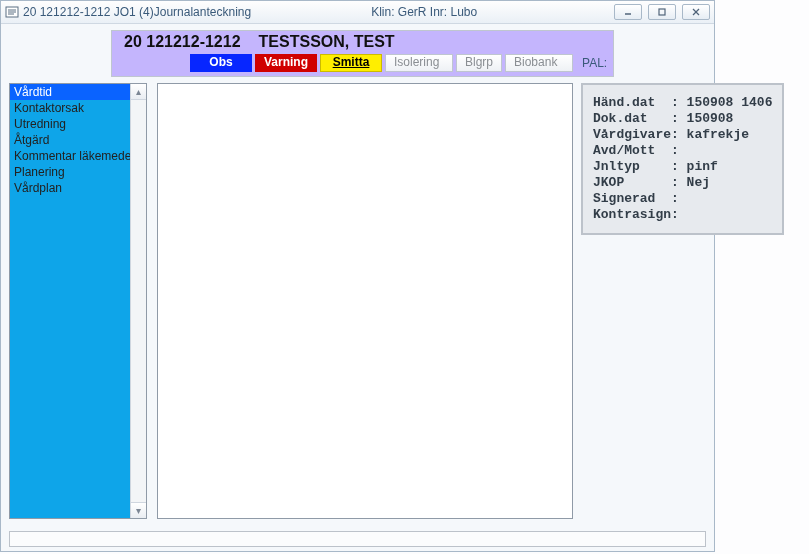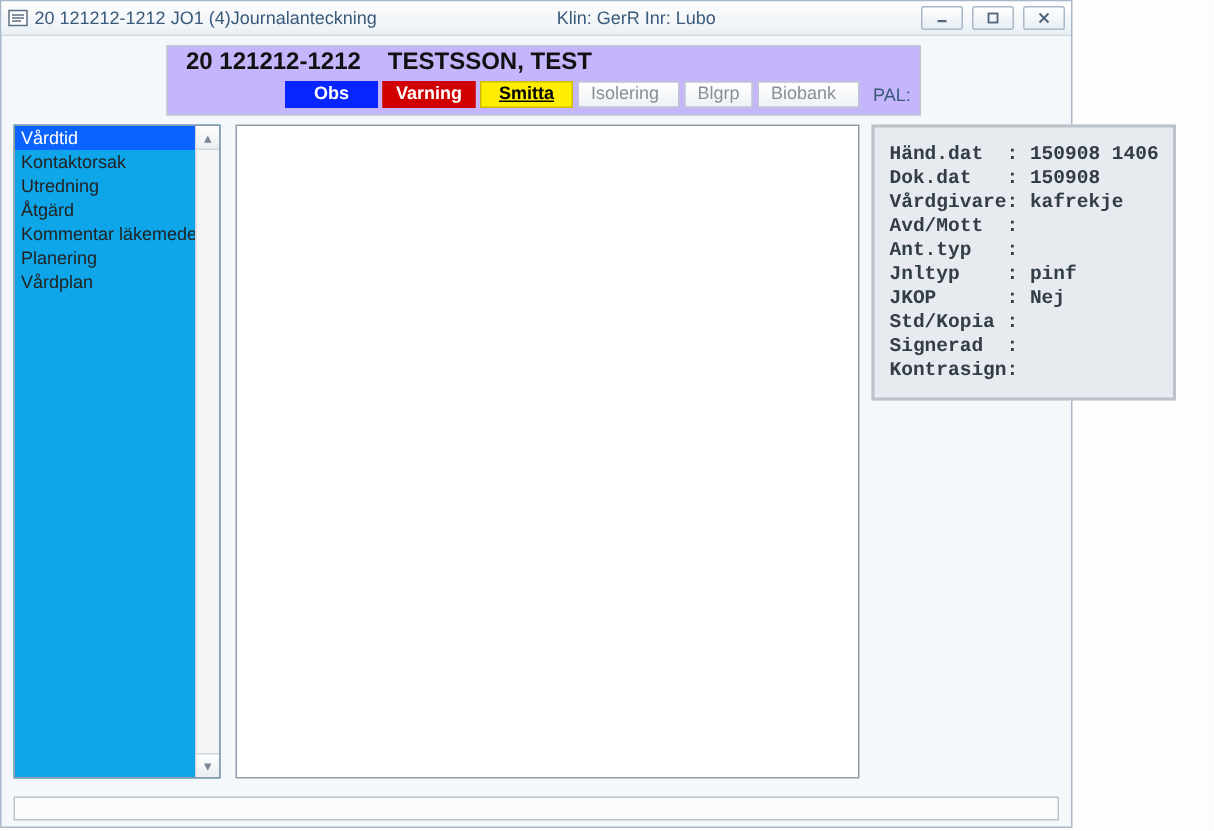--- a/index.html
+++ b/index.html
@@ -277,24 +277,22 @@
     </div>
 
     <div class="centerpane"></div>
 
     <div class="metaside">
       <div class="metabox" id="metabox">
           <div class="metarow">Händ.dat  : 150908 1406</div>
           <div class="metarow">Dok.dat   : 150908</div>
           <div class="metarow">Vårdgivare: kafrekje</div>
           <div class="metarow">Avd/Mott  : </div>
-          <div class="metarow">Ant.typ   : </div>
           <div class="metarow">Jnltyp    : pinf</div>
           <div class="metarow">JKOP      : Nej</div>
-          <div class="metarow">Std/Kopia : </div>
           <div class="metarow">Signerad  : </div>
           <div class="metarow">Kontrasign: </div>
         </div>
     </div>
 
   </div>
 
   <div class="statusbar"></div>
 
 </div>

